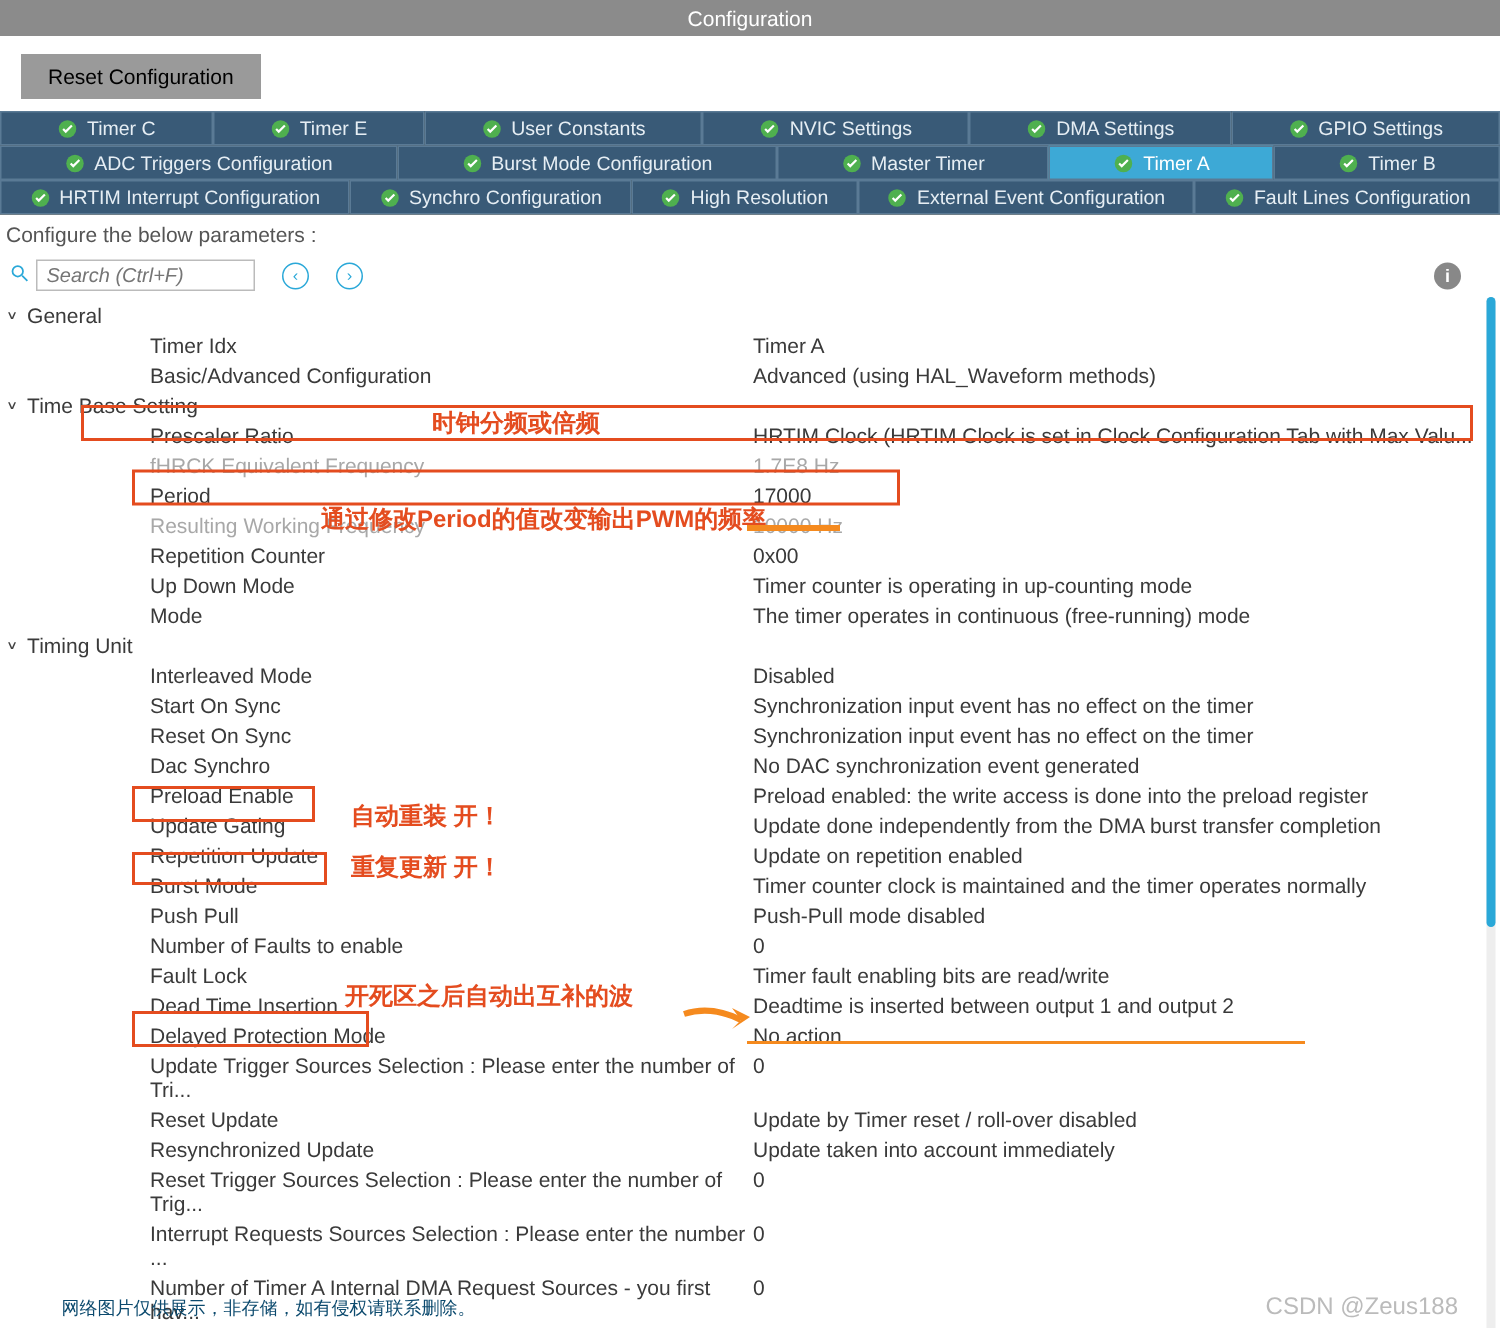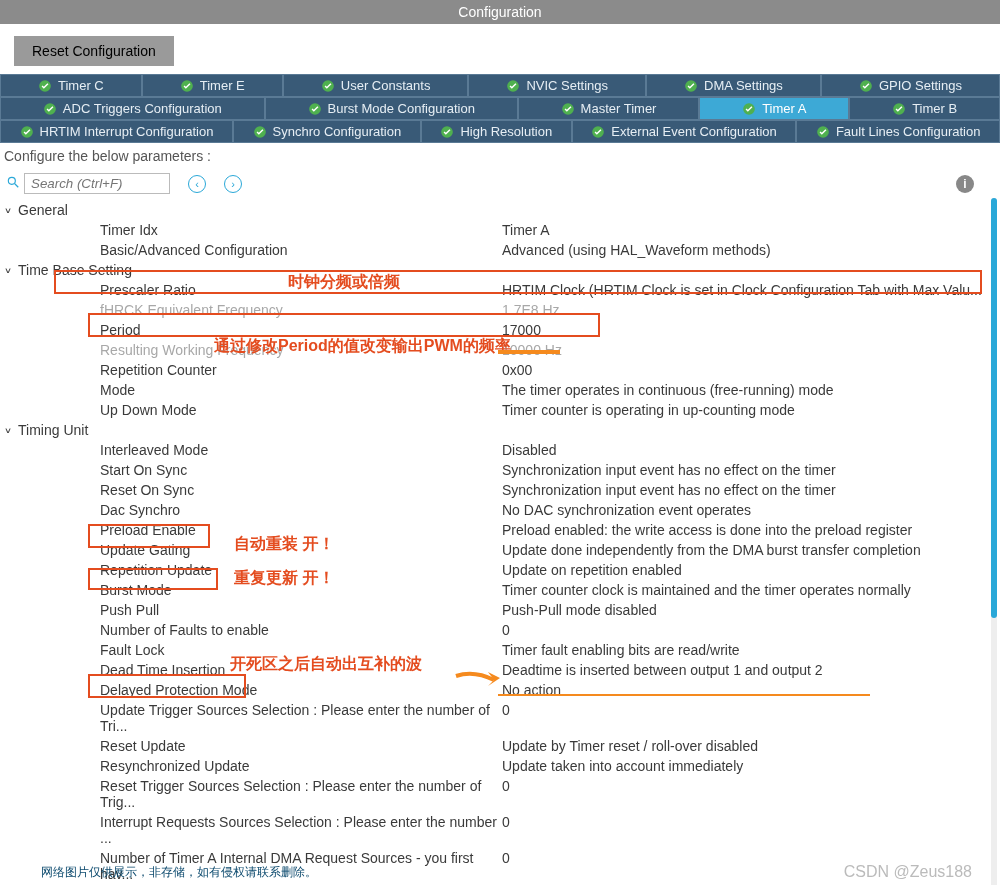--- a/index.html
+++ b/index.html
@@ -244,26 +244,26 @@
         </div>
         <div class="row faded">
           <div class="label">Resulting Working Frequency</div>
           <div class="value">10000 Hz</div>
         </div>
         <div class="row">
           <div class="label">Repetition Counter</div>
           <div class="value">0x00</div>
         </div>
         <div class="row">
+          <div class="label">Up Down Mode</div>
+          <div class="value">Timer counter is operating in up-counting mode</div>
+        </div>
+        <div class="row">
           <div class="label">Mode</div>
           <div class="value">The timer operates in continuous (free-running) mode</div>
-        </div>
-        <div class="row">
-          <div class="label">Up Down Mode</div>
-          <div class="value">Timer counter is operating in up-counting mode</div>
         </div>
       </div>
 
   <div class="section">
         <span class="caret">∨</span>
         <span>Timing Unit</span>
       </div>
   <div id="timing-rows">
         <div class="row">
           <div class="label">Interleaved Mode</div>
@@ -272,21 +272,21 @@
         <div class="row">
           <div class="label">Start On Sync</div>
           <div class="value">Synchronization input event has no effect on the timer</div>
         </div>
         <div class="row">
           <div class="label">Reset On Sync</div>
           <div class="value">Synchronization input event has no effect on the timer</div>
         </div>
         <div class="row">
           <div class="label">Dac Synchro</div>
-          <div class="value">No DAC synchronization event operates</div>
+          <div class="value">No DAC synchronization event generated</div>
         </div>
         <div class="row">
           <div class="label">Preload Enable</div>
           <div class="value">Preload enabled: the write access is done into the preload register</div>
         </div>
         <div class="row">
           <div class="label">Update Gating</div>
           <div class="value">Update done independently from the DMA burst transfer completion</div>
         </div>
         <div class="row">

